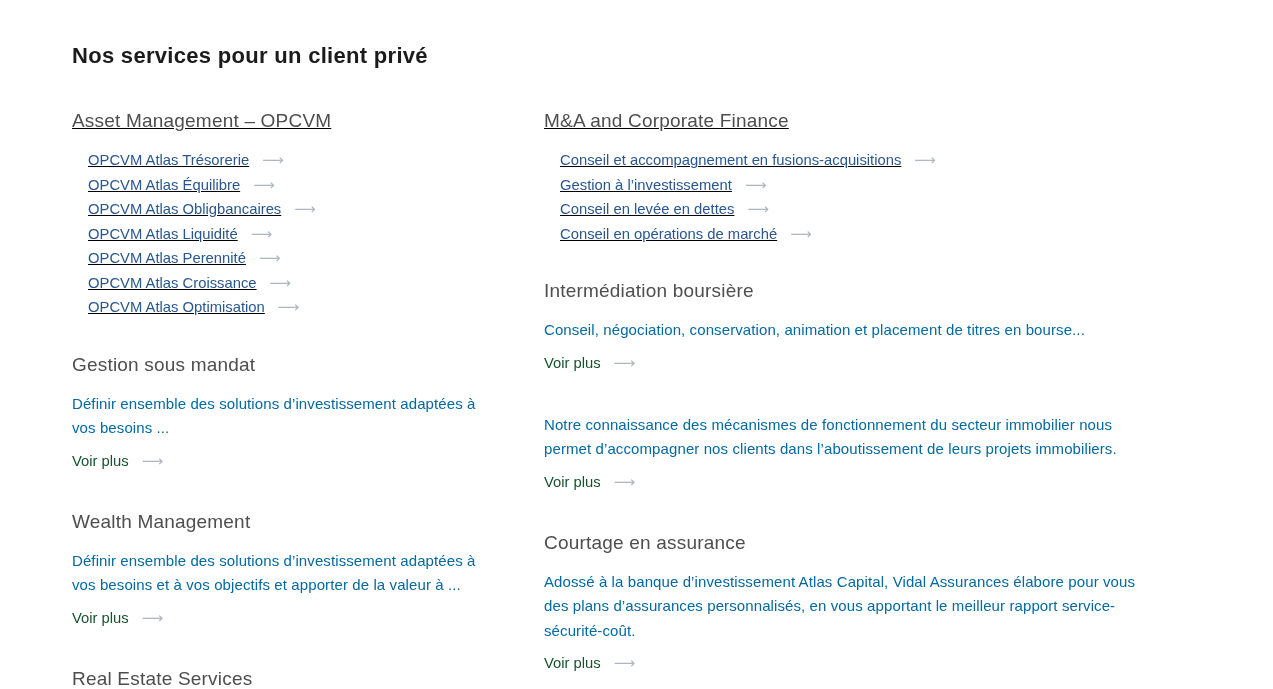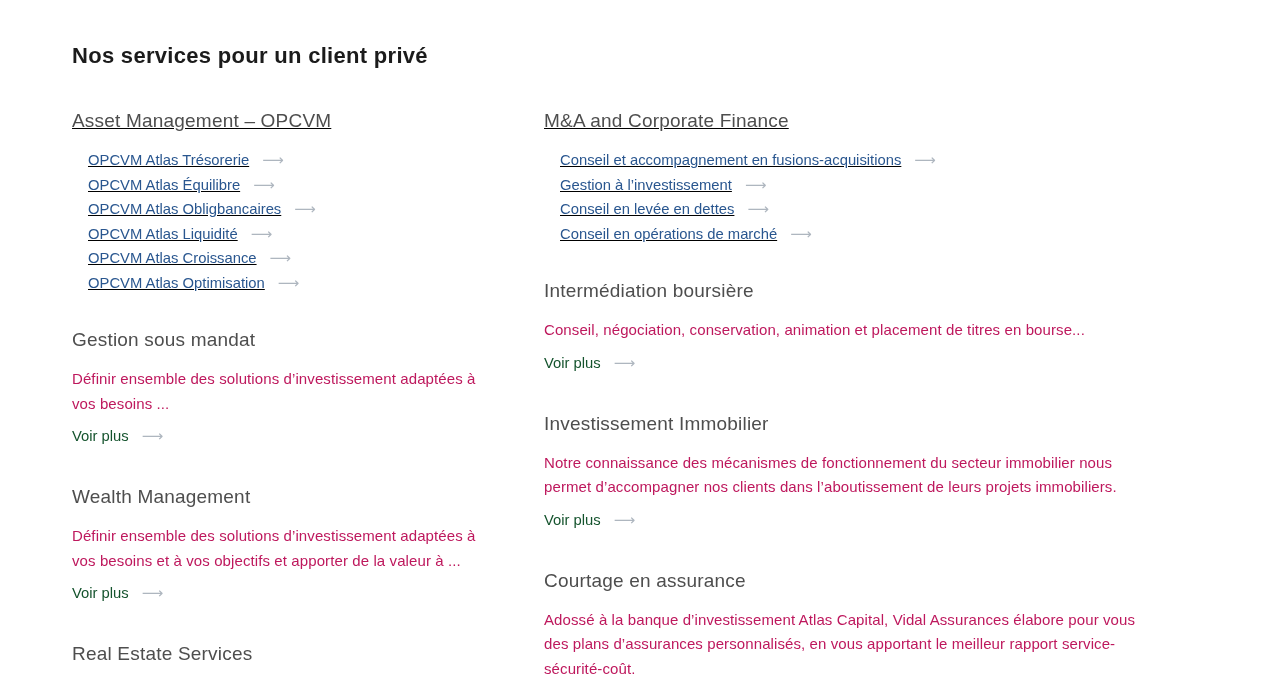--- a/index.html
+++ b/index.html
@@ -49,21 +49,21 @@
     display: inline-block;
     color: #aeb6bf;
     margin-left: 13px;
     font-size: 15px;
     font-family: "DejaVu Sans", sans-serif;
     vertical-align: baseline;
   }
 
   .desc {
     font-size: 15px;
-    color: #be185d;
+    color: #0369a1;
     line-height: 24.5px;
     letter-spacing: 0.1px;
     margin: 0 0 8px 0;
     max-width: 592px;
   }
   .col-left .desc { max-width: 404px; }
 
   .more-row { line-height: 24px; font-size: 14.8px; }
   a.more {
     color: #14532d;
@@ -89,20 +89,23 @@
             <a class="link">OPCVM Atlas Trésorerie</a><span class="arrow">⟶</span>
           </li>
           <li class="link-row">
             <a class="link">OPCVM Atlas Équilibre</a><span class="arrow">⟶</span>
           </li>
           <li class="link-row">
             <a class="link">OPCVM Atlas Obligbancaires</a><span class="arrow">⟶</span>
           </li>
           <li class="link-row">
             <a class="link">OPCVM Atlas Liquidité</a><span class="arrow">⟶</span>
+          </li>
+          <li class="link-row">
+            <a class="link">OPCVM Atlas Perennité</a><span class="arrow">⟶</span>
           </li>
           <li class="link-row">
             <a class="link">OPCVM Atlas Croissance</a><span class="arrow">⟶</span>
           </li>
           <li class="link-row">
             <a class="link">OPCVM Atlas Optimisation</a><span class="arrow">⟶</span>
           </li>
         </ul>
       </div>
 
@@ -150,21 +153,20 @@
 
       <div class="section">
         <h2 class="section-heading">Intermédiation boursière</h2>
         <p class="desc">Conseil, négociation, conservation, animation et placement de titres en bourse...</p>
         <div class="more-row">
           <a class="more">Voir plus</a><span class="arrow">⟶</span>
         </div>
       </div>
 
       <div class="section">
-        <h2 class="section-heading">Investissement Immobilier</h2>
         <p class="desc">Notre connaissance des mécanismes de fonctionnement du secteur immobilier nous permet d’accompagner nos clients dans l’aboutissement de leurs projets immobiliers.</p>
         <div class="more-row">
           <a class="more">Voir plus</a><span class="arrow">⟶</span>
         </div>
       </div>
 
       <div class="section">
         <h2 class="section-heading">Courtage en assurance</h2>
         <p class="desc">Adossé à la banque d’investissement Atlas Capital, Vidal Assurances élabore pour vous des plans d’assurances personnalisés, en vous apportant le meilleur rapport service-sécurité-coût.</p>
         <div class="more-row">

